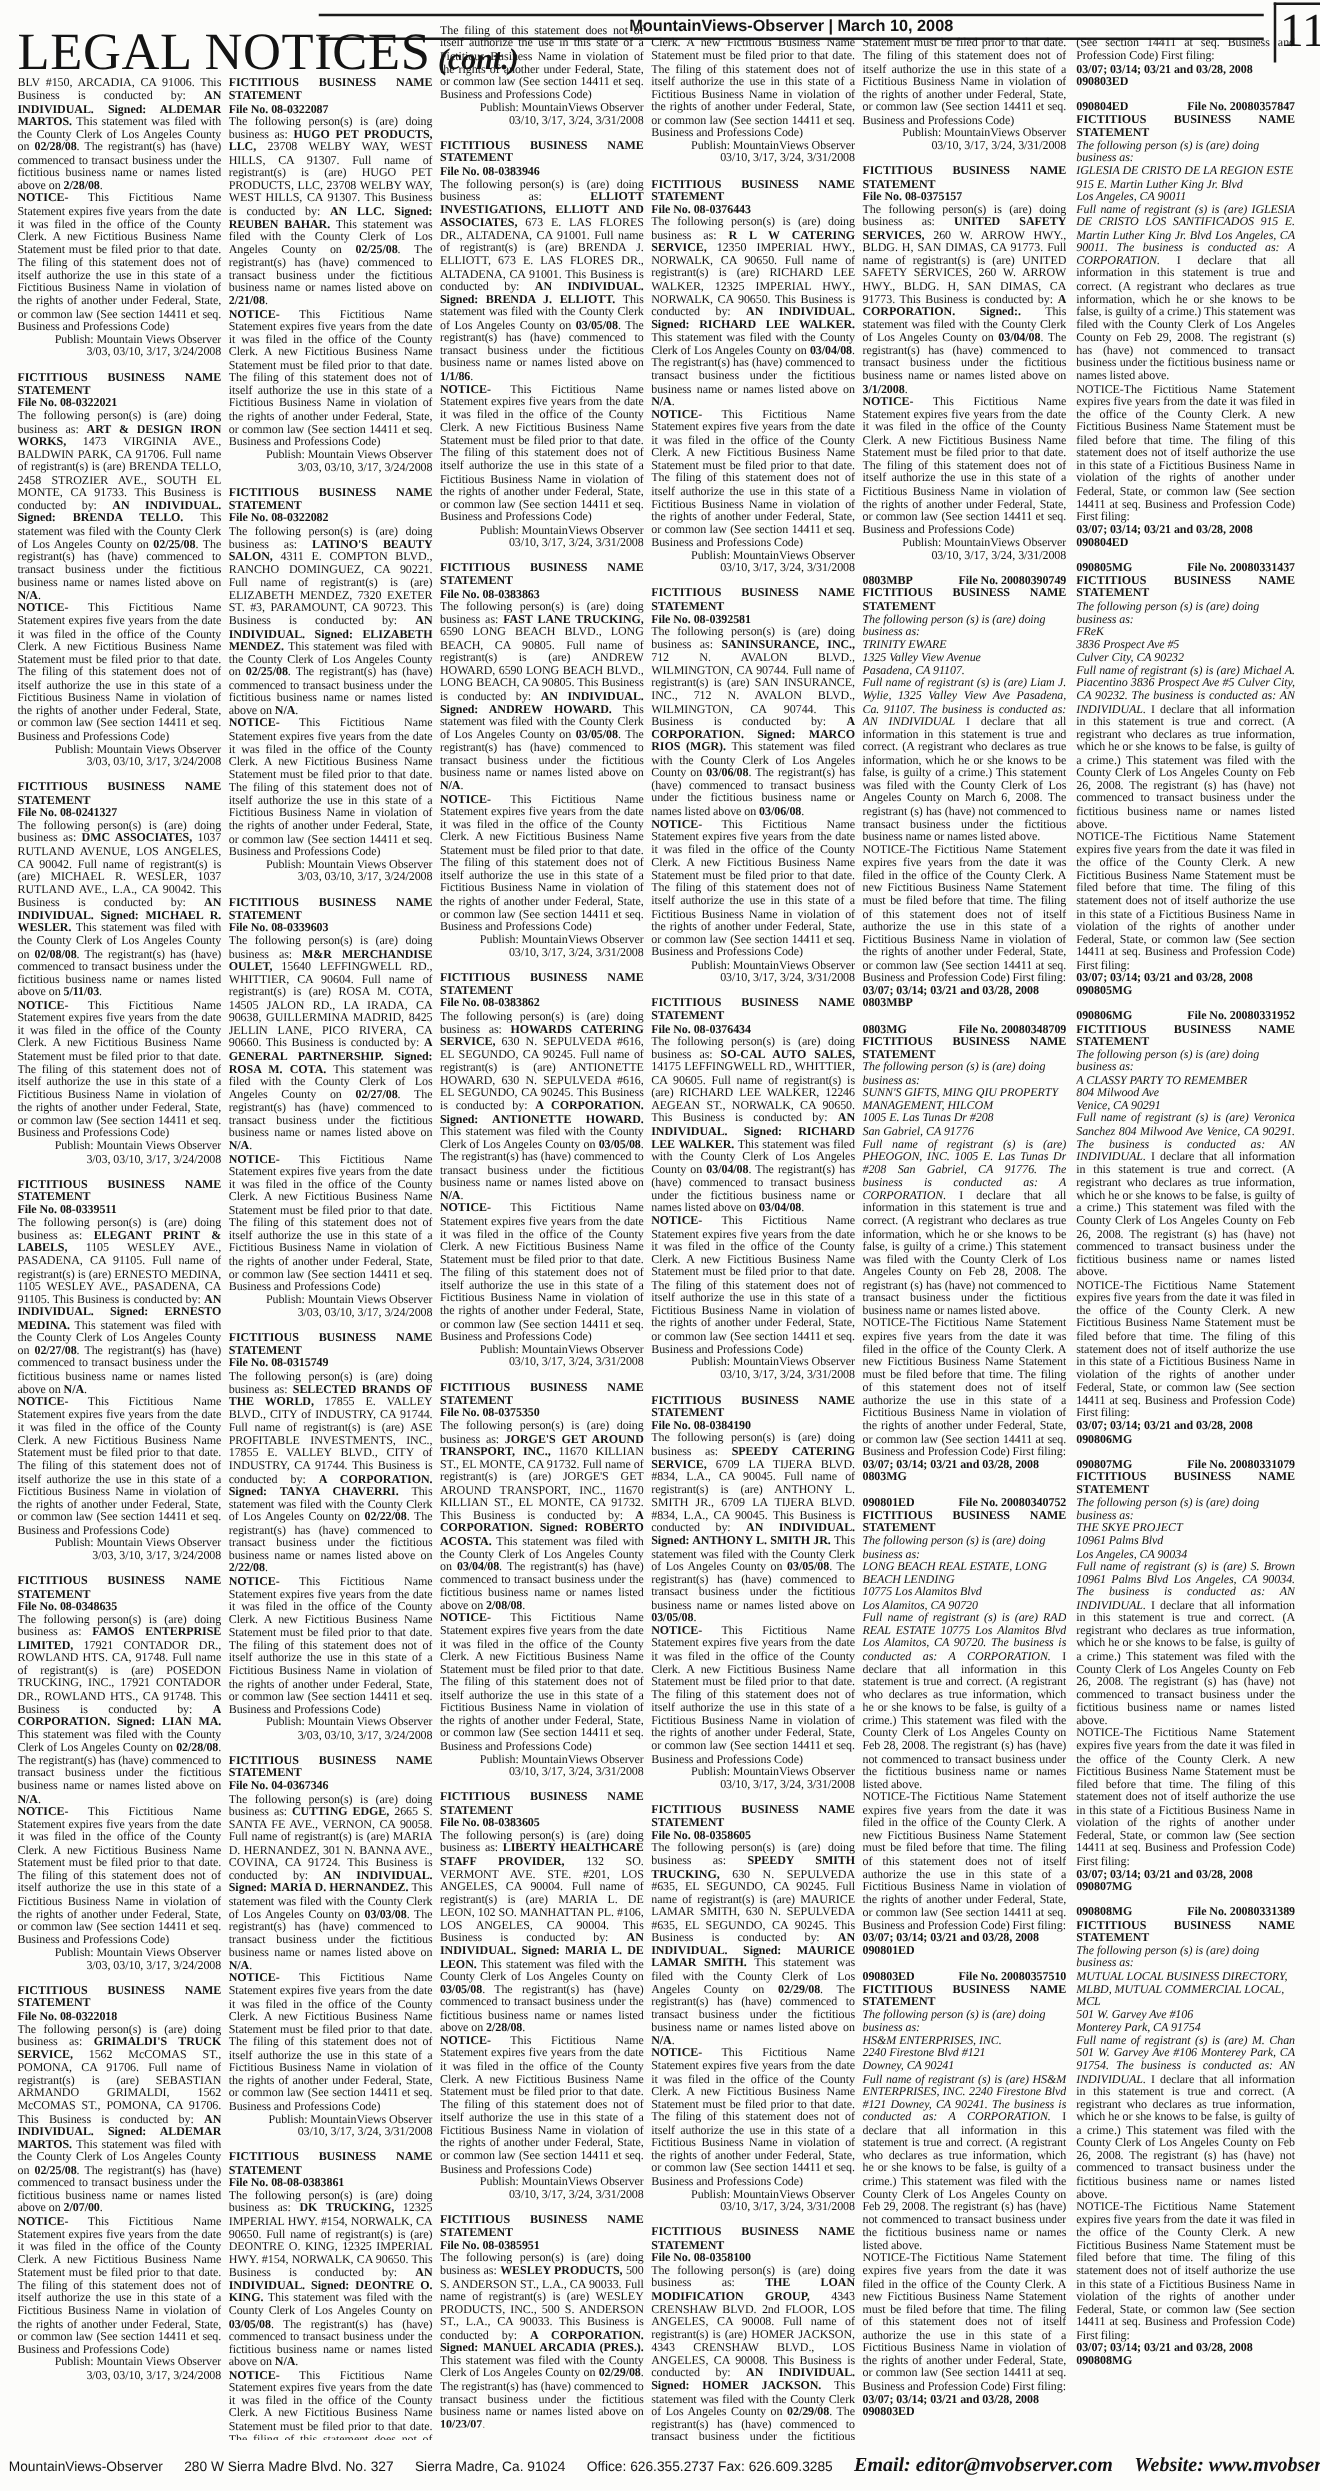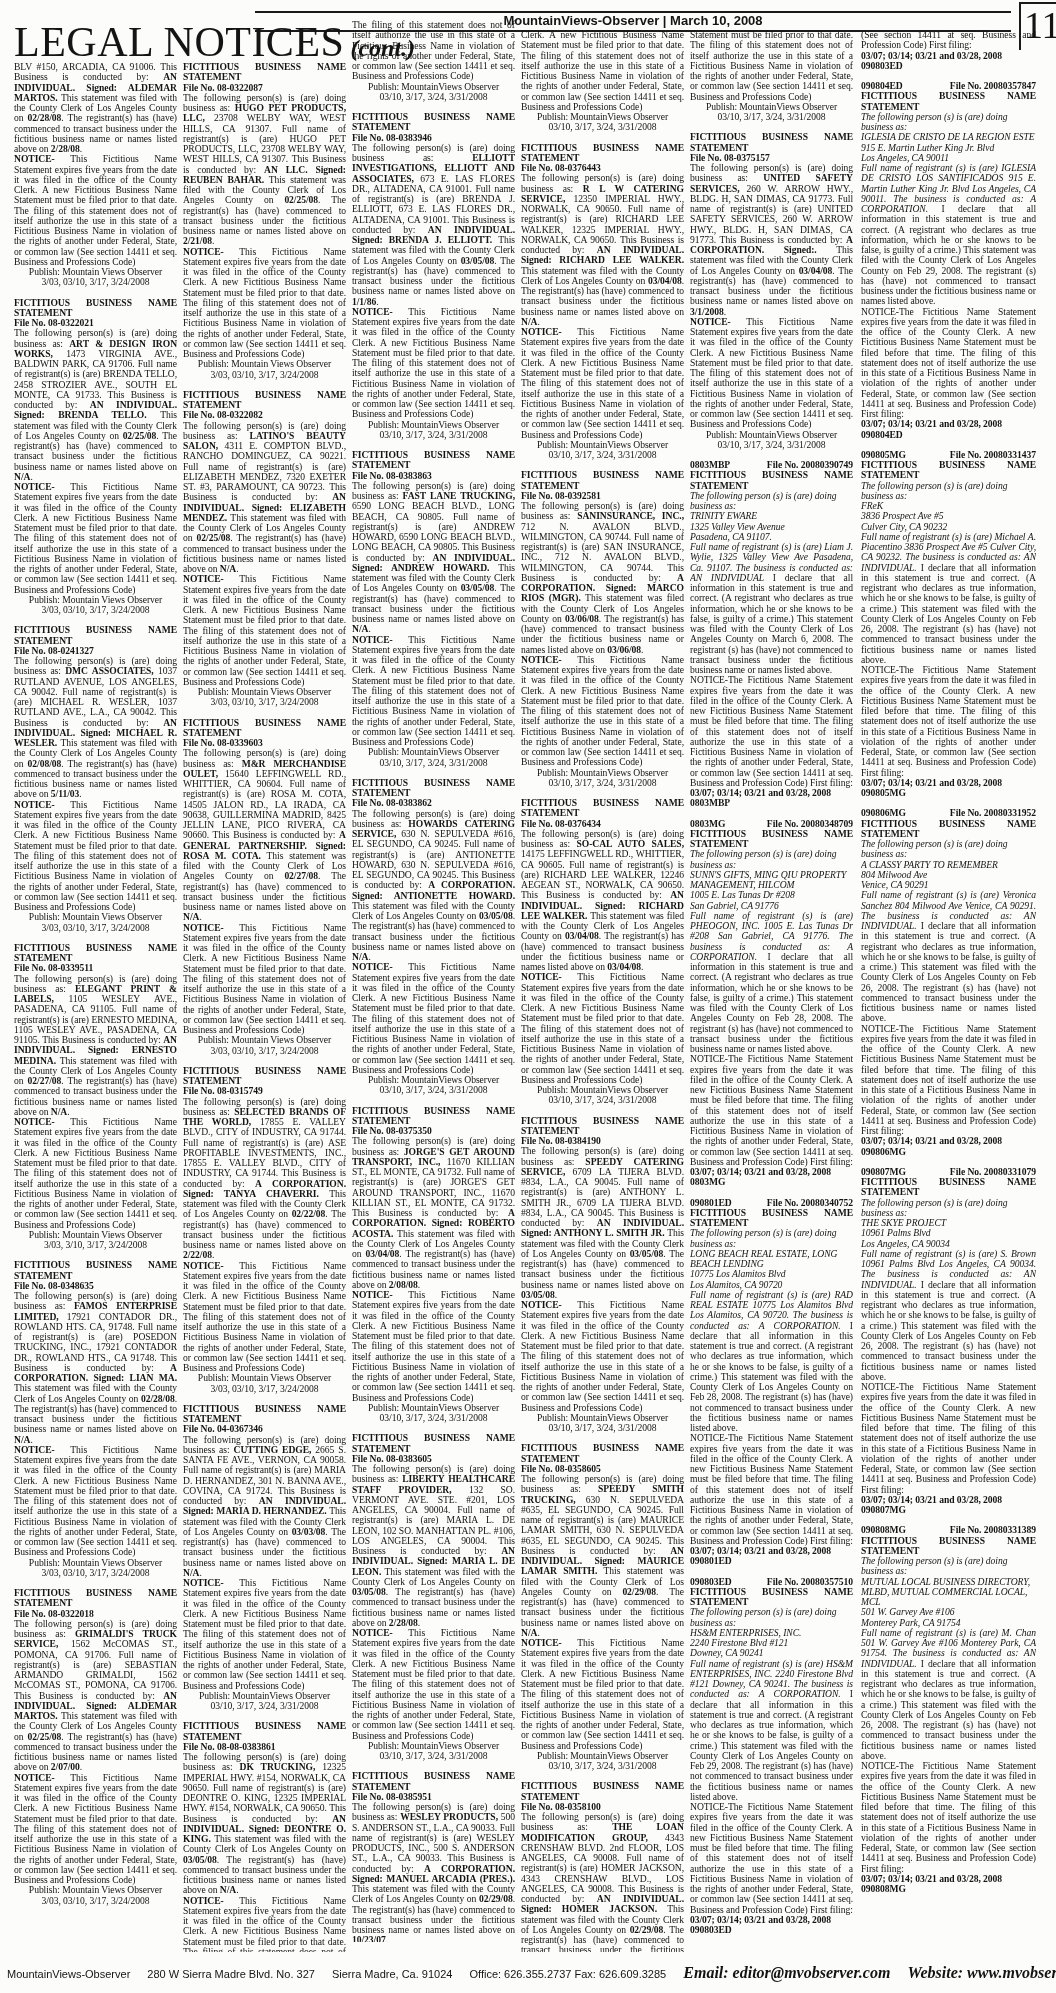--- a/index.html
+++ b/index.html
@@ -18,21 +18,21 @@
   .c1{left:14px;top:62px;height:1890px}
   .c2{left:183px;top:62px;height:1890px}
   .c3{left:352px;top:20px;height:1922px}
   .c4{left:521px;top:30px;height:1922px}
   .c5{left:690px;top:30px;height:1922px}
   .c6{left:861px;top:30px;width:175px;height:1922px}
   .notice{margin-bottom:10px}
   .para{text-align:justify}
   .hd{font-weight:bold}
   .ln{text-align:left}
-  .pub{text-align:center}
+  .pub{text-align:right}
   .b{font-weight:bold}
   .i{font-style:italic}
   .tagrow{display:flex;justify-content:space-between;font-weight:bold}
   #footer{position:absolute;left:0;top:1964px;width:1056px;text-align:center;white-space:nowrap;
           font-family:"Liberation Sans",sans-serif;font-size:11px}
   #footer .contact{font-family:Liberation Serif, serif;font-weight:bold;font-style:italic;font-size:16px}
   #footer span{margin:0 7px}
 </style>
 </head>
 <body>

